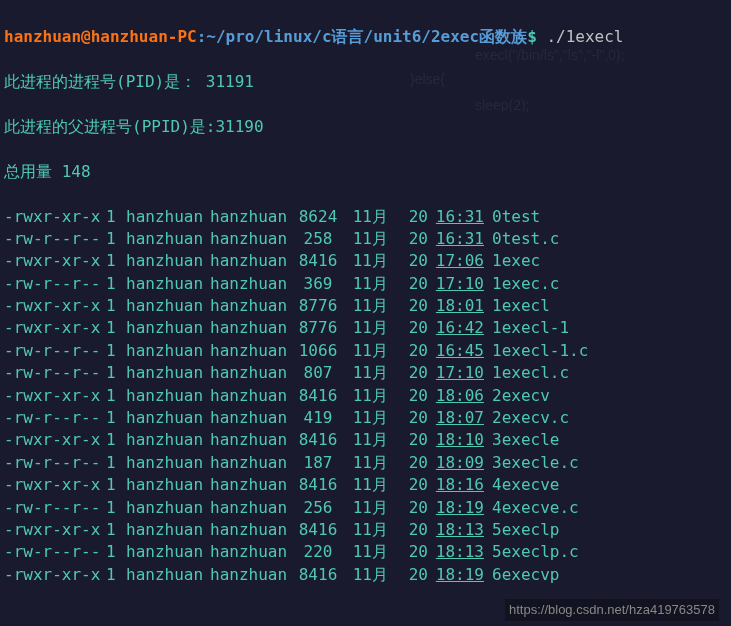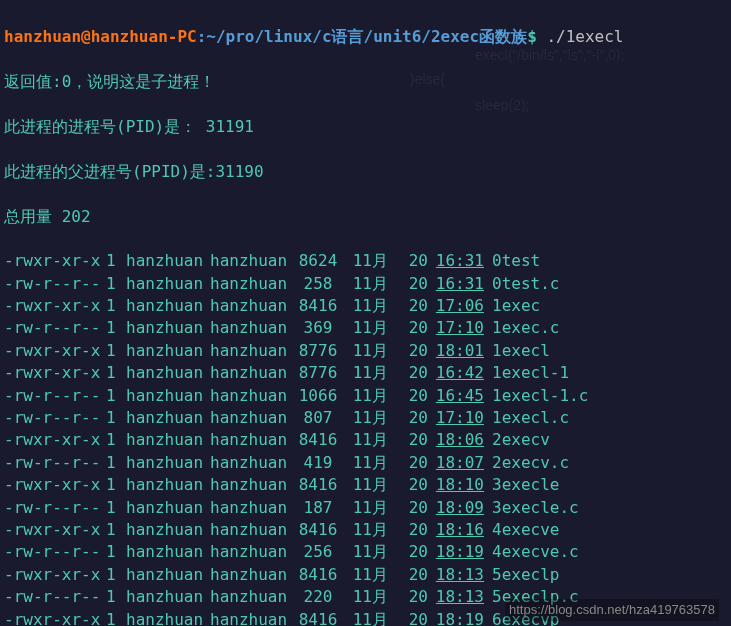--- a/index.html
+++ b/index.html
@@ -49,24 +49,23 @@
       font-size: 14px;
       z-index: -1;
       font-family: Arial, sans-serif;
     }
   </style>
 </head>
 <body>
 
 <div class="terminal">
 <span class="line"><span class="prompt-user">hanzhuan@hanzhuan-PC</span><span class="prompt-path">:</span><span class="prompt-path">~/pro/linux/c语言/unit6/2exec函数族</span><span class="prompt-cyan">$</span><span class="prompt-cmd"> ./1execl</span></span>
-<span class="line green">返回值:0，说明这是子进程！</span>
 <span class="line green">此进程的进程号(PID)是： 31191</span>
 <span class="line green">此进程的父进程号(PPID)是:31190</span>
-<span class="line green">总用量 202</span>
+<span class="line green">总用量 148</span>
 <div id="ls-output"><div class="ls-row"><span class="perms cyan">-rwxr-xr-x</span><span class="links cyan">1</span><span class="owner cyan">hanzhuan</span><span class="group cyan">hanzhuan</span><span class="size green">8624</span><span class="month green">11月</span><span class="day green">20</span><span class="time green">16:31</span><span class="fname cyan">0test</span></div><div class="ls-row"><span class="perms cyan">-rw-r--r--</span><span class="links cyan">1</span><span class="owner cyan">hanzhuan</span><span class="group cyan">hanzhuan</span><span class="size green">258</span><span class="month green">11月</span><span class="day green">20</span><span class="time green">16:31</span><span class="fname green">0test.c</span></div><div class="ls-row"><span class="perms cyan">-rwxr-xr-x</span><span class="links cyan">1</span><span class="owner cyan">hanzhuan</span><span class="group cyan">hanzhuan</span><span class="size green">8416</span><span class="month green">11月</span><span class="day green">20</span><span class="time green">17:06</span><span class="fname cyan">1exec</span></div><div class="ls-row"><span class="perms cyan">-rw-r--r--</span><span class="links cyan">1</span><span class="owner cyan">hanzhuan</span><span class="group cyan">hanzhuan</span><span class="size green">369</span><span class="month green">11月</span><span class="day green">20</span><span class="time green">17:10</span><span class="fname green">1exec.c</span></div><div class="ls-row"><span class="perms cyan">-rwxr-xr-x</span><span class="links cyan">1</span><span class="owner cyan">hanzhuan</span><span class="group cyan">hanzhuan</span><span class="size green">8776</span><span class="month green">11月</span><span class="day green">20</span><span class="time green">18:01</span><span class="fname cyan">1execl</span></div><div class="ls-row"><span class="perms cyan">-rwxr-xr-x</span><span class="links cyan">1</span><span class="owner cyan">hanzhuan</span><span class="group cyan">hanzhuan</span><span class="size green">8776</span><span class="month green">11月</span><span class="day green">20</span><span class="time green">16:42</span><span class="fname cyan">1execl-1</span></div><div class="ls-row"><span class="perms cyan">-rw-r--r--</span><span class="links cyan">1</span><span class="owner cyan">hanzhuan</span><span class="group cyan">hanzhuan</span><span class="size green">1066</span><span class="month green">11月</span><span class="day green">20</span><span class="time green">16:45</span><span class="fname green">1execl-1.c</span></div><div class="ls-row"><span class="perms cyan">-rw-r--r--</span><span class="links cyan">1</span><span class="owner cyan">hanzhuan</span><span class="group cyan">hanzhuan</span><span class="size green">807</span><span class="month green">11月</span><span class="day green">20</span><span class="time green">17:10</span><span class="fname green">1execl.c</span></div><div class="ls-row"><span class="perms cyan">-rwxr-xr-x</span><span class="links cyan">1</span><span class="owner cyan">hanzhuan</span><span class="group cyan">hanzhuan</span><span class="size green">8416</span><span class="month green">11月</span><span class="day green">20</span><span class="time green">18:06</span><span class="fname cyan">2execv</span></div><div class="ls-row"><span class="perms cyan">-rw-r--r--</span><span class="links cyan">1</span><span class="owner cyan">hanzhuan</span><span class="group cyan">hanzhuan</span><span class="size green">419</span><span class="month green">11月</span><span class="day green">20</span><span class="time green">18:07</span><span class="fname green">2execv.c</span></div><div class="ls-row"><span class="perms cyan">-rwxr-xr-x</span><span class="links cyan">1</span><span class="owner cyan">hanzhuan</span><span class="group cyan">hanzhuan</span><span class="size green">8416</span><span class="month green">11月</span><span class="day green">20</span><span class="time green">18:10</span><span class="fname cyan">3execle</span></div><div class="ls-row"><span class="perms cyan">-rw-r--r--</span><span class="links cyan">1</span><span class="owner cyan">hanzhuan</span><span class="group cyan">hanzhuan</span><span class="size green">187</span><span class="month green">11月</span><span class="day green">20</span><span class="time green">18:09</span><span class="fname green">3execle.c</span></div><div class="ls-row"><span class="perms cyan">-rwxr-xr-x</span><span class="links cyan">1</span><span class="owner cyan">hanzhuan</span><span class="group cyan">hanzhuan</span><span class="size green">8416</span><span class="month green">11月</span><span class="day green">20</span><span class="time green">18:16</span><span class="fname cyan">4execve</span></div><div class="ls-row"><span class="perms cyan">-rw-r--r--</span><span class="links cyan">1</span><span class="owner cyan">hanzhuan</span><span class="group cyan">hanzhuan</span><span class="size green">256</span><span class="month green">11月</span><span class="day green">20</span><span class="time green">18:19</span><span class="fname green">4execve.c</span></div><div class="ls-row"><span class="perms cyan">-rwxr-xr-x</span><span class="links cyan">1</span><span class="owner cyan">hanzhuan</span><span class="group cyan">hanzhuan</span><span class="size green">8416</span><span class="month green">11月</span><span class="day green">20</span><span class="time green">18:13</span><span class="fname cyan">5execlp</span></div><div class="ls-row"><span class="perms cyan">-rw-r--r--</span><span class="links cyan">1</span><span class="owner cyan">hanzhuan</span><span class="group cyan">hanzhuan</span><span class="size green">220</span><span class="month green">11月</span><span class="day green">20</span><span class="time green">18:13</span><span class="fname green">5execlp.c</span></div><div class="ls-row"><span class="perms cyan">-rwxr-xr-x</span><span class="links cyan">1</span><span class="owner cyan">hanzhuan</span><span class="group cyan">hanzhuan</span><span class="size green">8416</span><span class="month green">11月</span><span class="day green">20</span><span class="time green">18:19</span><span class="fname cyan">6execvp</span></div></div>
 
 
 
 </div>
 
 <div class="bg-ghost" style="top:46px;left:475px">execl("/bin/ls","ls","-l",0);</div>
 <div class="bg-ghost" style="top:70px;left:410px">}else{</div>
 <div class="bg-ghost" style="top:96px;left:475px">sleep(2);</div>
 

